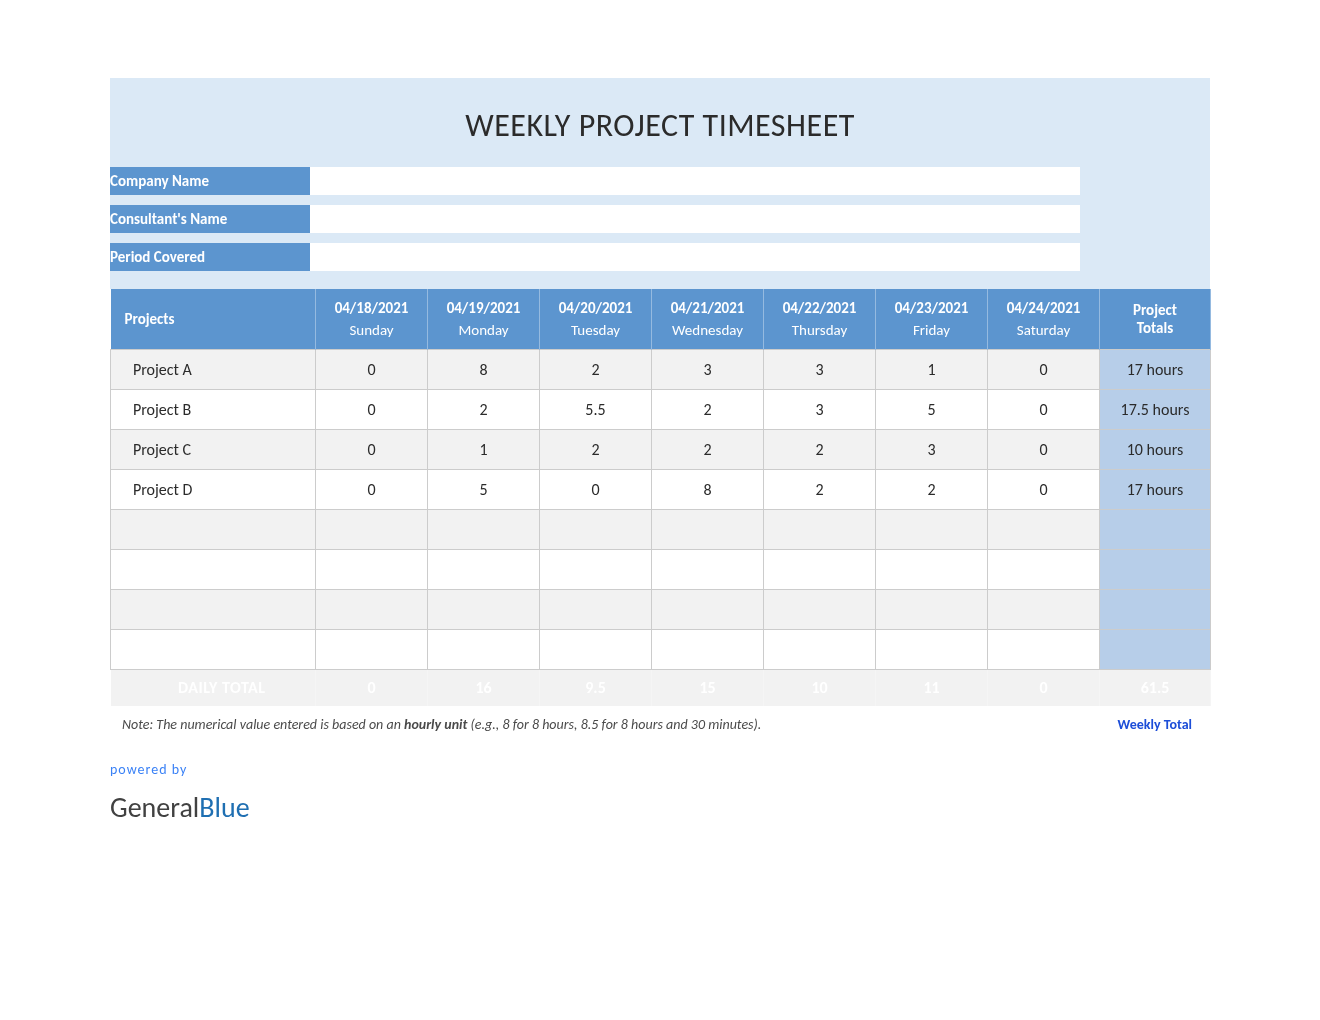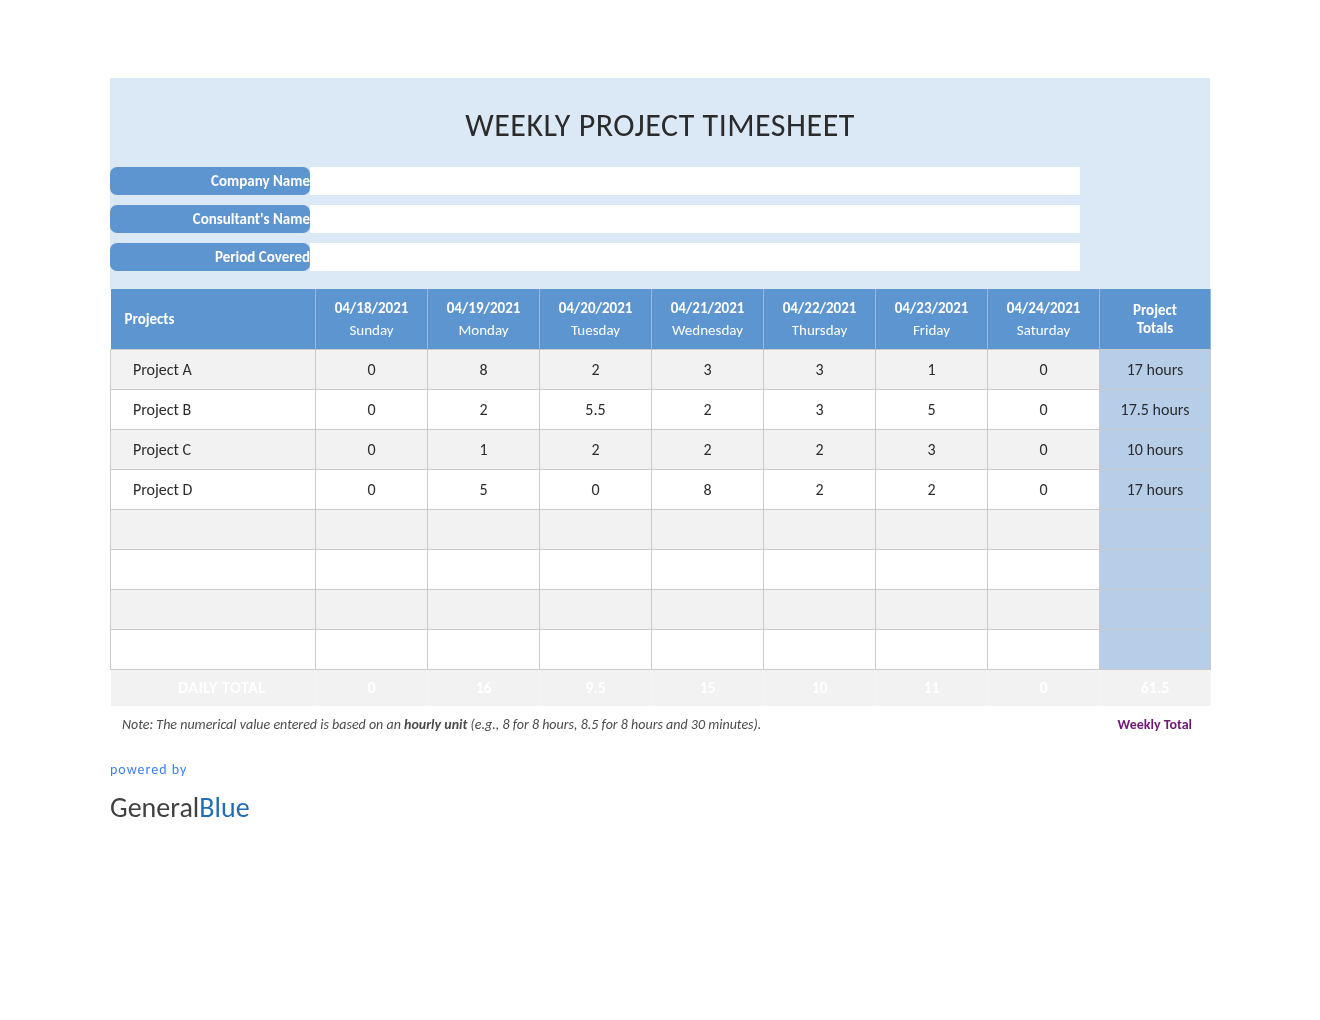--- a/index.html
+++ b/index.html
@@ -31,23 +31,22 @@
     align-items: stretch;
     margin-bottom: 10px;
     height: 28px;
   }
   .meta-label {
     width: 200px;
     background: #5c95cf;
     color: #ffffff;
     font-weight: 600;
     font-size: 15px;
-    text-align: right;
+    text-align: left;
     line-height: 28px;
-    border-radius: 7px;
   }
   .meta-input {
     flex: 0 0 770px;
     background: #ffffff;
     border: none;
     font-size: 14px;
     padding: 0 8px;
   }
   .meta-gap {
     flex: 1;
@@ -113,21 +112,21 @@
 
   .note-row {
     display: flex;
     justify-content: space-between;
     margin-top: 10px;
     font-size: 14px;
     color: #4a4a4a;
   }
   .note-row .note { font-style: italic; padding-left: 12px; }
   .note-row .note b { font-style: italic; font-weight: 700; }
-  .note-row .wt { font-weight: 700; color: #701a75; padding-right: 18px; }
+  .note-row .wt { font-weight: 700; color: #1d4ed8; padding-right: 18px; }
 
   .powered {
     margin-top: 28px;
     color: #3b82f6;
     font-size: 14px;
     letter-spacing: 1px;
   }
   .logo {
     margin-top: 12px;
     font-size: 28px;

